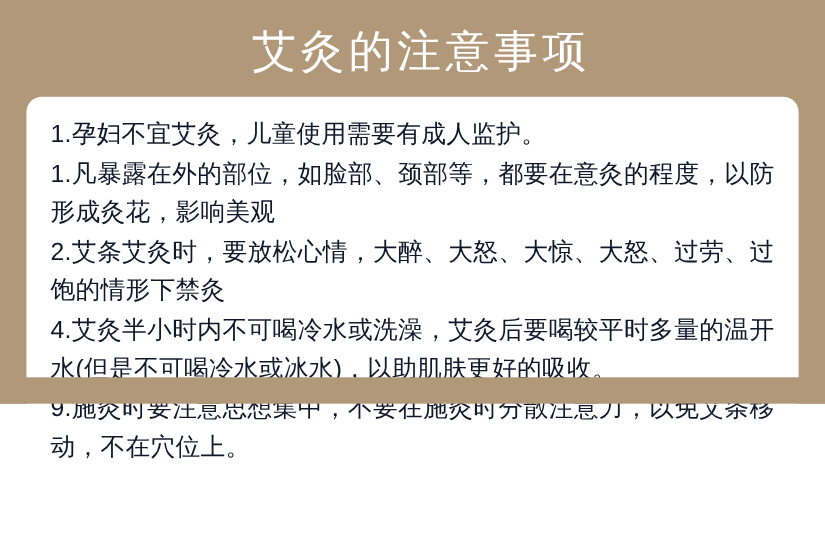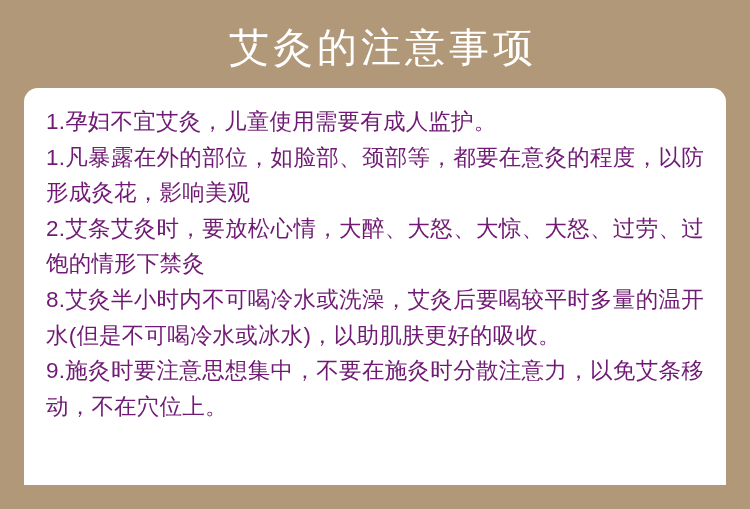--- a/index.html
+++ b/index.html
@@ -11,21 +11,21 @@
     height: 509px;
     background: #ffffff;
     font-family: "Liberation Sans", sans-serif;
     overflow: hidden;
   }
   .card {
     position: absolute;
     left: 0;
     top: 0;
     width: 750px;
-    height: 509px;
+    height: 367px;
     background: #b09878;
     box-sizing: border-box;
     padding-left: 16px;
   }
   .title-bar {
     height: 88px;
     display: flex;
     align-items: center;
     justify-content: center;
   }
@@ -43,21 +43,21 @@
     top: 88px;
     width: 702px;
     height: 397px;
     background: #ffffff;
     border-radius: 14px 14px 0 0;
     box-sizing: border-box;
     padding: 16px 22px 0 22px;
     overflow: hidden;
   }
   .line {
-    color: #701a75;
+    color: #0f172a;
     font-size: 22.5px;
     line-height: 35.6px;
     letter-spacing: 0.2px;
     white-space: pre-wrap;
     text-align: justify;
   }
   .bottom-strip {
     position: absolute;
     left: 0;
     bottom: 0;
@@ -72,18 +72,18 @@
 <div class="card">
 
   <div class="title-bar">
     <div class="title">艾灸的注意事项</div>
   </div>
 
   <div class="panel">
     <div class="line">1.孕妇不宜艾灸，儿童使用需要有成人监护。</div>
     <div class="line">1.凡暴露在外的部位，如脸部、颈部等，都要在意灸的程度，以防形成灸花，影响美观</div>
     <div class="line">2.艾条艾灸时，要放松心情，大醉、大怒、大惊、大怒、过劳、过饱的情形下禁灸</div>
-    <div class="line">8.艾灸半小时内不可喝冷水或洗澡，艾灸后要喝较平时多量的温开水(但是不可喝冷水或冰水)，以助肌肤更好的吸收。</div>
+    <div class="line">4.艾灸半小时内不可喝冷水或洗澡，艾灸后要喝较平时多量的温开水(但是不可喝冷水或冰水)，以助肌肤更好的吸收。</div>
     <div class="line">9.施灸时要注意思想集中，不要在施灸时分散注意力，以免艾条移动，不在穴位上。</div>
   </div>
 
   <div class="bottom-strip"></div>
 </div>
 
 </body></html>

